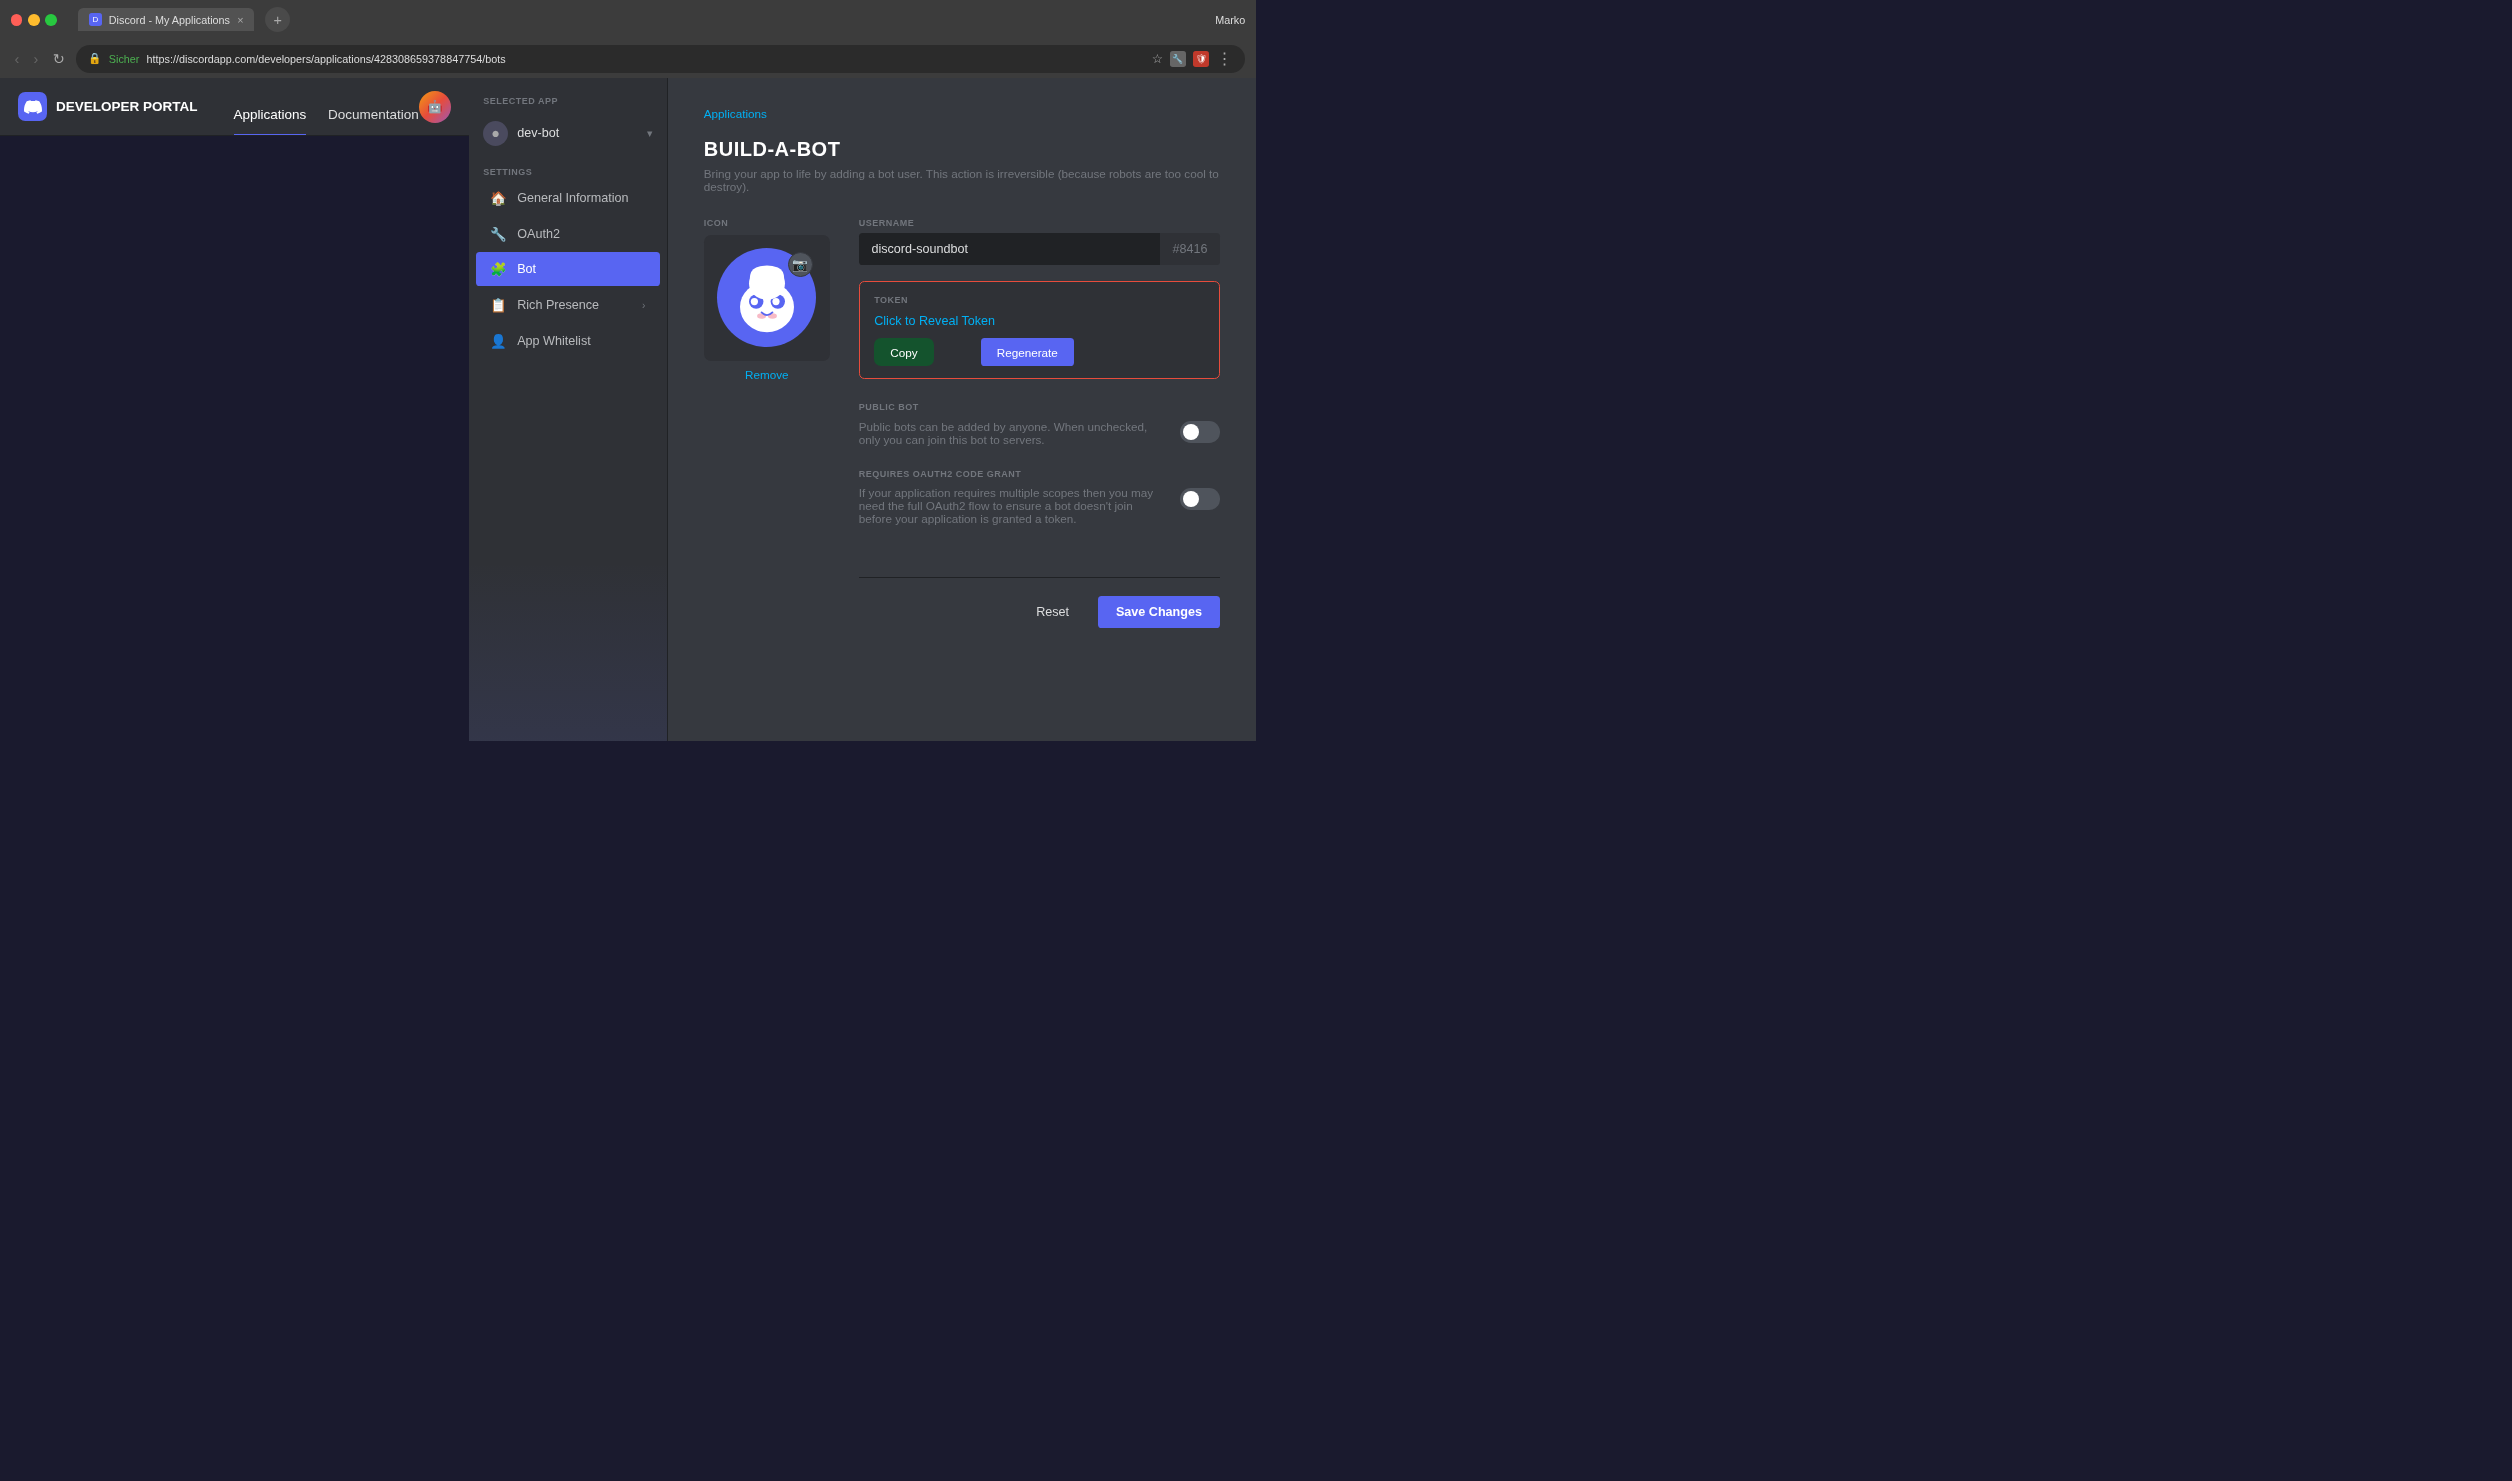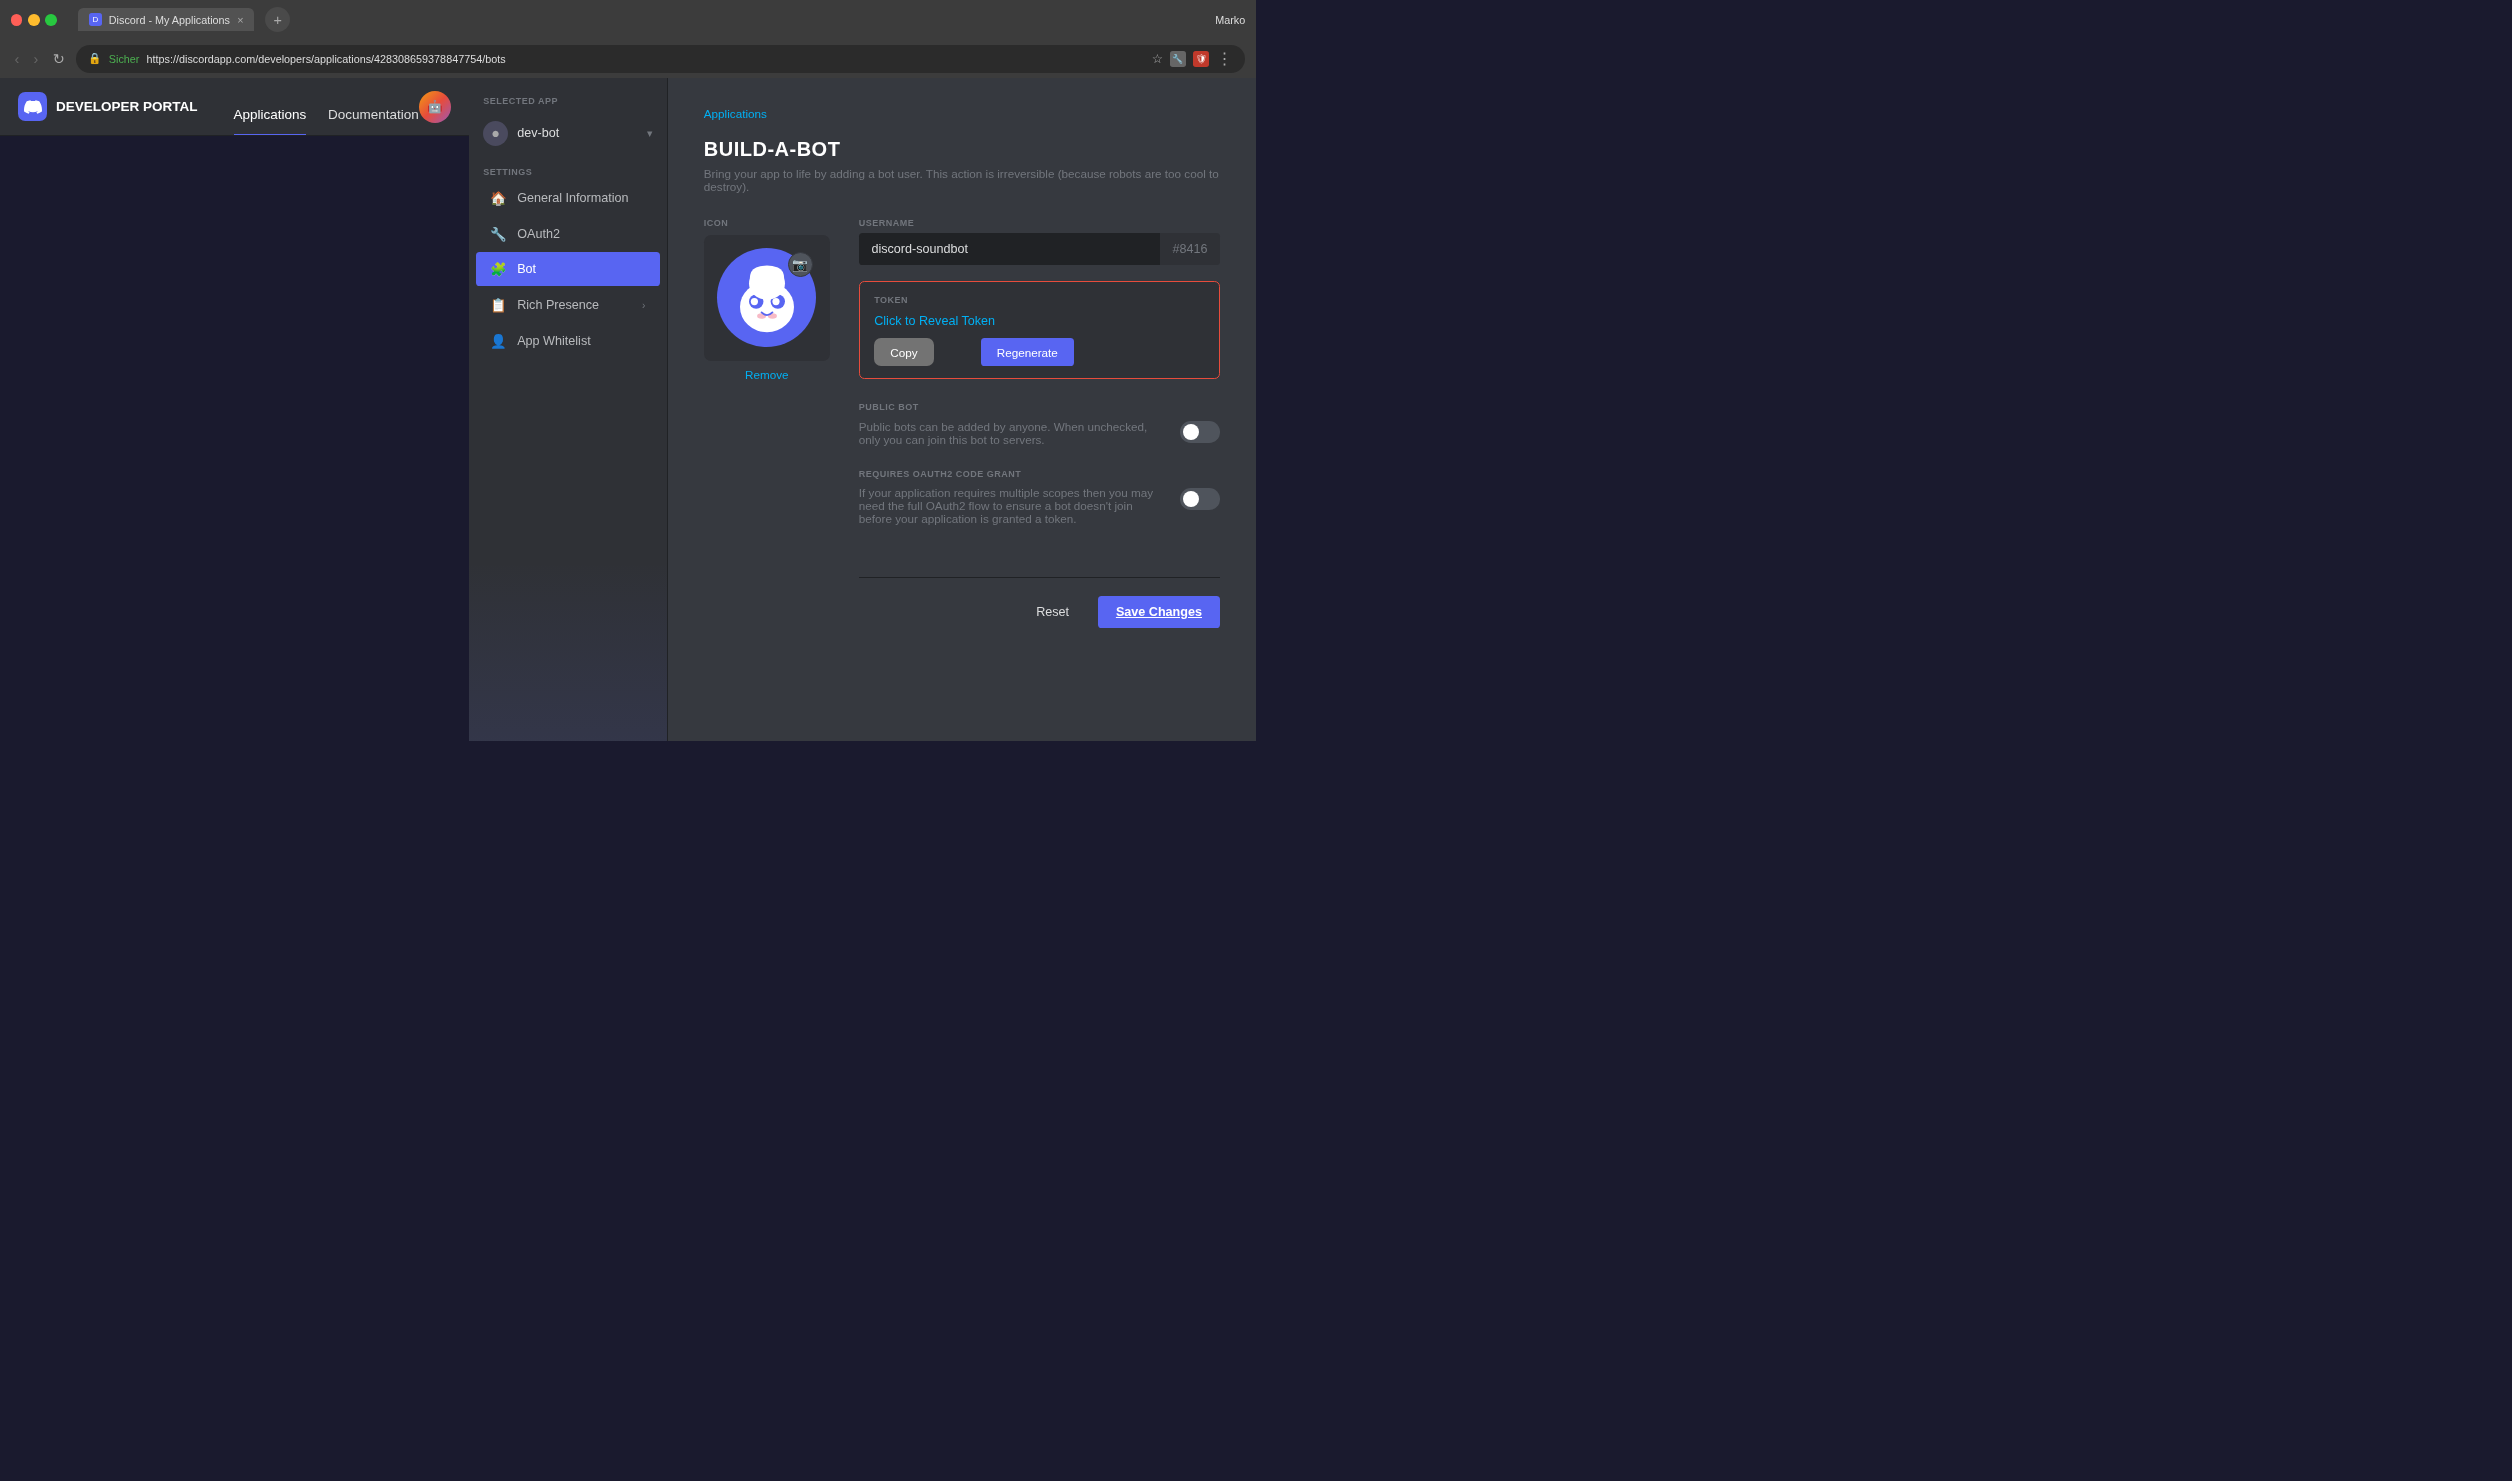--- a/index.html
+++ b/index.html
@@ -502,21 +502,21 @@
       color: #00b0f4;
       font-size: 12.6px;
       cursor: pointer;
       margin-bottom: 10.8px;
     }
     .token-buttons {
       display: flex;
       gap: 7.2px;
     }
     .btn-copy {
-      background: #737373;
+      background: #14532d;
       color: white;
       border: none;
       border-radius: 7px;
       padding: 7.2px 16px;
       font-size: 11.7px;
       cursor: pointer;
       font-weight: 500;
     }
     .btn-regenerate {
       background: #5865f2;
@@ -593,21 +593,20 @@
     }
     .btn-save {
       background: #5865f2;
       color: white;
       border: none;
       border-radius: 3.6px;
       padding: 9px 18px;
       font-size: 12.6px;
       cursor: pointer;
       font-weight: 600;
-      text-decoration: underline;
     }
 
     
     ::-webkit-scrollbar { width: 5.4px; }
     ::-webkit-scrollbar-track { background: transparent; }
     ::-webkit-scrollbar-thumb { background: #202225; border-radius: 2.7px; }
   </style>
 </head>
 <body>
 

